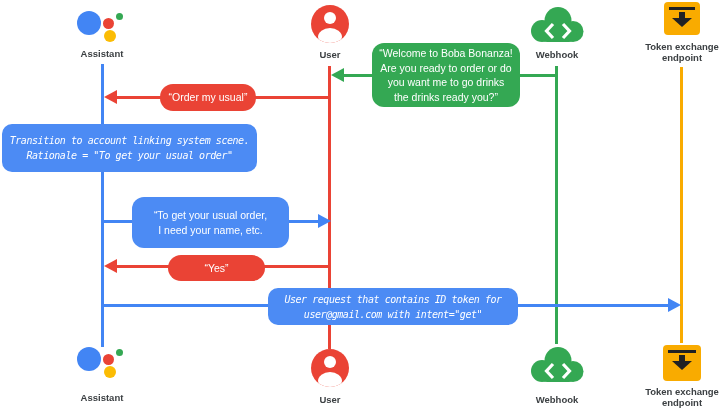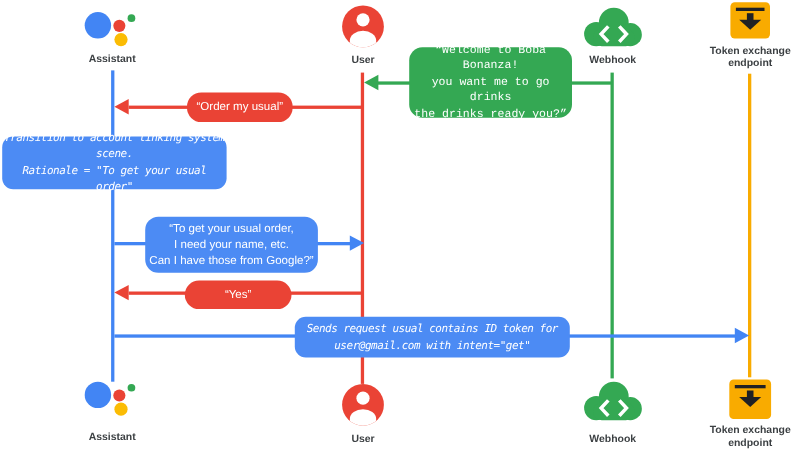--- a/index.html
+++ b/index.html
@@ -110,51 +110,51 @@
   <div class="stem"></div>
   <div class="tri"></div>
 </div>
 <div class="actor-label" style="left:638px; top:42px; width:88px;">
   <div>Token exchange</div>
   <div>endpoint</div>
 </div>
 
 <div class="msg-line line-green" style="left:343px; top:74px; width:213px;"></div>
 <div class="head head-left-green" style="left:331px; top:68px;"></div>
-<div class="bubble speech speech-green" style="left:372px; top:43px; width:148px; height:64px;font-family:Liberation Mono, monospace;">
+<div class="bubble speech speech-green" style="left:372px; top:43px; width:148px; height:64px;">
   <div>“Welcome to Boba Bonanza!</div>
+  <div>Are you ready to order or do</div>
   <div>you want me to go drinks</div>
   <div>the drinks ready you?”</div>
 </div>
 
 <div class="msg-line line-red" style="left:117px; top:96px; width:212px;"></div>
 <div class="head head-left-red" style="left:104px; top:90px;"></div>
-<div class="bubble speech speech-red" style="left:170px; top:84px; width:96px; height:27px;">“Order my usual”</div>
+<div class="bubble speech speech-red" style="left:160px; top:84px; width:96px; height:27px;">“Order my usual”</div>
 
-<div class="bubble note" style="left:2px; top:124px; width:204px; height:48px;">
+<div class="bubble note" style="left:2px; top:124px; width:255px; height:48px;">
   <div>Transition to account linking system scene.</div>
   <div>Rationale = "To get your usual order"</div>
 </div>
 
 <div class="msg-line line-blue" style="left:104px; top:220px; width:215px;"></div>
 <div class="head head-right-blue" style="left:318px; top:214px;"></div>
 <div class="bubble speech speech-blue" style="left:132px; top:197px; width:157px; height:51px;">
   <div>“To get your usual order,</div>
   <div>I need your name, etc.</div>
-  <div>Can I have those from Google?”</div>
 </div>
 
 <div class="msg-line line-red" style="left:117px; top:265px; width:212px;"></div>
 <div class="head head-left-red" style="left:104px; top:259px;"></div>
 <div class="bubble speech speech-red" style="left:168px; top:255px; width:97px; height:26px;">“Yes”</div>
 
 <div class="msg-line line-blue" style="left:104px; top:304px; width:565px;"></div>
 <div class="head head-right-blue" style="left:668px; top:298px;"></div>
 <div class="bubble note" style="left:268px; top:288px; width:250px; height:37px;">
-  <div>Sends request usual contains ID token for</div>
+  <div>User request that contains ID token for</div>
   <div>user@gmail.com with intent="get"</div>
 </div>
 
 <div class="alogo" style="left:76px; top:346px;">
   <div class="c c-blue"></div>
   <div class="c c-red"></div>
   <div class="c c-green"></div>
   <div class="c c-yellow"></div>
 </div>
 <div class="actor-label" style="left:62px; top:393px; width:80px;">Assistant</div>

